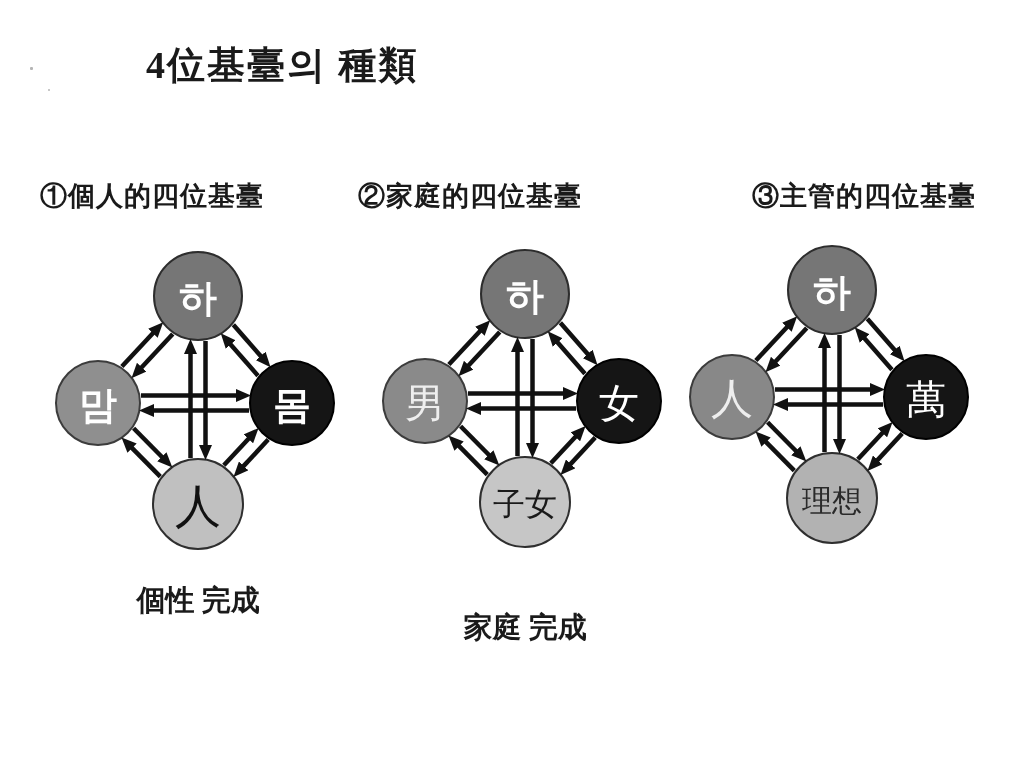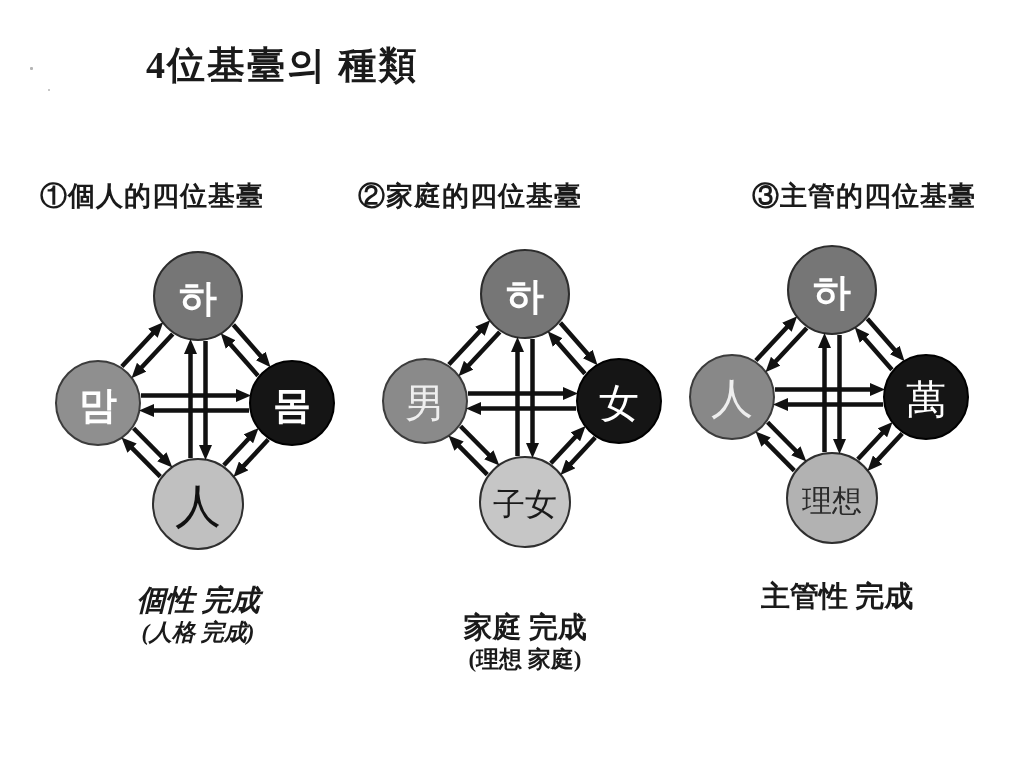--- a/index.html
+++ b/index.html
@@ -20,21 +20,21 @@
   #heading-1{left:40px;}
   #heading-2{left:358px;}
   #heading-3{left:752px;}
   .diagram-svg{position:absolute;width:300px;height:310px;}
   #diagram-1{left:48px;top:246px;}
   #diagram-2{left:375px;top:244px;}
   #diagram-3{left:682px;top:240px;}
   .caption{
     position:absolute;text-align:center;font-weight:bold;white-space:nowrap;
   }
-  #caption-1{left:48px;top:582px;width:300px;font-style:italic;}
+  #caption-1{left:48px;top:582px;width:300px;}
   #caption-2{left:375px;top:609px;width:300px;}
   #caption-3{left:682px;top:578px;width:310px;}
   .caption .main{font-size:29px;line-height:36px;}
   .caption .sub{font-size:23px;line-height:30px;}
   .speck{position:absolute;background:#8d8d8d;opacity:.65;border-radius:1px;}
 </style>
 </head>
 <body>
 
 <div class="slide-title">4位基臺의 種類</div>
@@ -120,26 +120,23 @@
     <line x1="93" y1="149.5" x2="190" y2="149.5" stroke="#111111" stroke-width="4.5" marker-end="url(#arrowhead-2)"></line>
     <line x1="201" y1="164.5" x2="104" y2="164.5" stroke="#111111" stroke-width="4.5" marker-end="url(#arrowhead-2)"></line>
     <text x="150" y="50" fill="#ffffff" font-size="38" text-anchor="middle" dominant-baseline="central" dy="2" font-family="&quot;Liberation Sans&quot;, sans-serif" font-weight="bold">하</text>
     <text x="50" y="157" fill="#eeeeee" font-size="42" text-anchor="middle" dominant-baseline="central" dy="2" font-family="&quot;Liberation Serif&quot;, serif">人</text>
     <text x="244" y="157" fill="#ffffff" font-size="40" text-anchor="middle" dominant-baseline="central" dy="2" font-family="&quot;Liberation Serif&quot;, serif">萬</text>
     <text x="150" y="258" fill="#2a2a2a" font-size="30" text-anchor="middle" dominant-baseline="central" dy="2" font-family="&quot;Liberation Serif&quot;, serif">理想</text>
   </svg>
 
 <div class="caption" id="caption-1">
   <div class="main">個性 完成</div>
-  <div class="sub">(人格 完成)</div>
 </div>
 <div class="caption" id="caption-2">
   <div class="main">家庭 完成</div>
-  <div class="sub">(理想 家庭)</div>
 </div>
 <div class="caption" id="caption-3">
-  <div class="main">主管性 完成</div>
 </div>
 
 <div id="specks">
     <div class="speck" style="left: 30px; top: 67px; width: 3px; height: 3px;"></div>
     <div class="speck" style="left: 48px; top: 89px; width: 2px; height: 2px;"></div>
   </div>
 
 </body></html>

